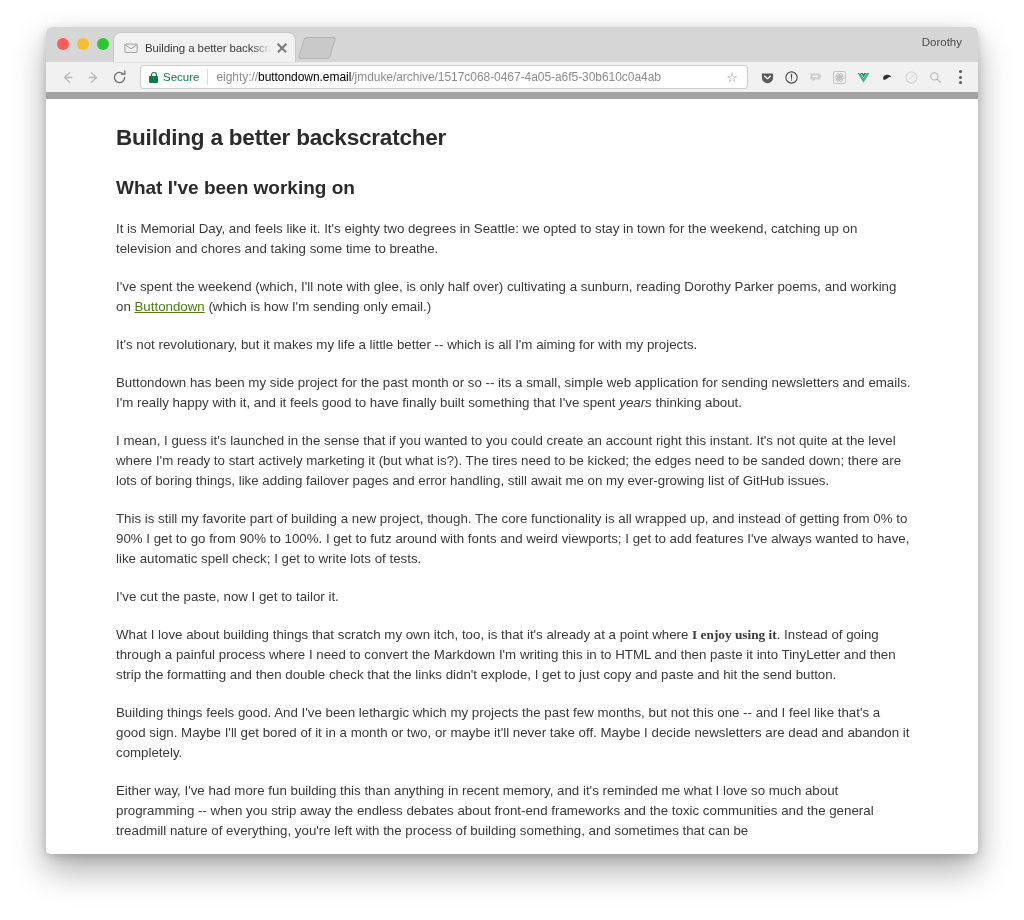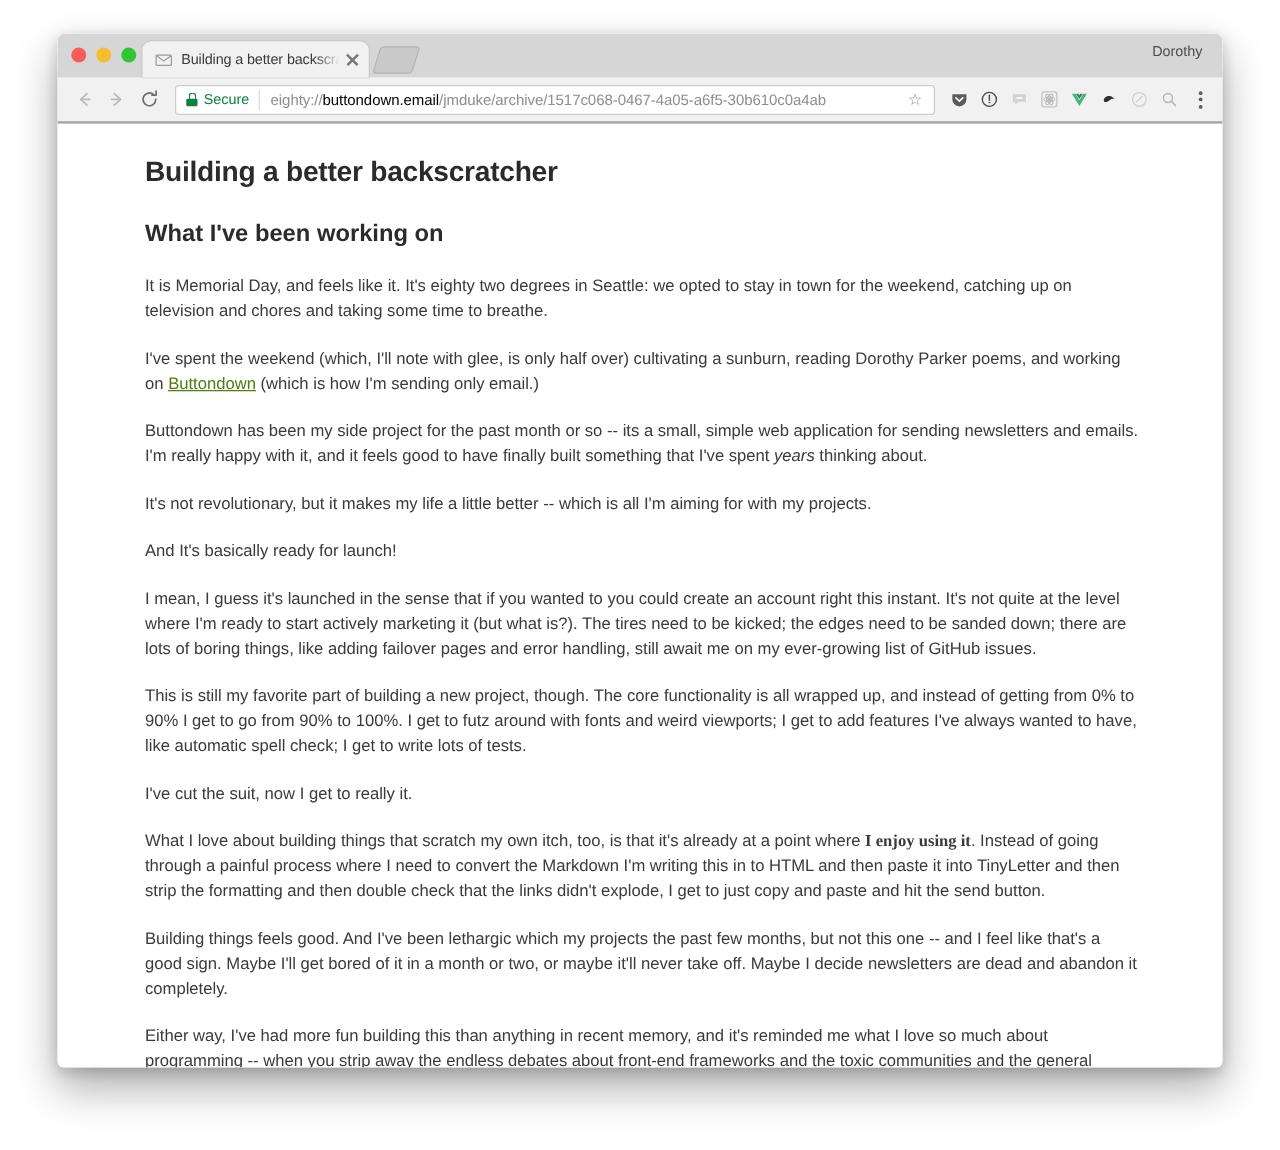--- a/index.html
+++ b/index.html
@@ -141,21 +141,21 @@
     right: 16px;
     top: 9px;
     font-size: 11.5px;
     color: #4c4c4c;
   }
 
   
   #toolbar {
     height: 37px;
     background: #f1f1f1;
-    border-bottom: 2px solid #a3a3a3;
+    border-bottom: 7px solid #a3a3a3;
     flex: 0 0 auto;
     display: flex;
     align-items: center;
     padding: 0 8px;
     box-sizing: border-box;
   }
   .nav-btn {
     width: 26px;
     height: 26px;
     display: inline-flex;
@@ -442,31 +442,30 @@
       <div id="page-inner">
 
         <h1 id="newsletter-title">Building a better backscratcher</h1>
 
         <h2 class="section-head">What I've been working on</h2>
 
         <p class="body-text">It is Memorial Day, and feels like it. It's eighty two degrees in Seattle: we opted to stay in town for the weekend, catching up on television and chores and taking some time to breathe.</p>
 
         <p class="body-text"><span>I've spent the weekend (which, I'll note with glee, is only half over) cultivating a sunburn, reading Dorothy Parker poems, and working on </span><a class="link" href="#">Buttondown</a><span> (which is how I'm sending only email.)</span></p>
 
+        <p class="body-text">It's not revolutionary, but it makes my life a little better -- which is all I'm aiming for with my projects.</p>
+
         <p class="body-text"><span>Buttondown has been my side project for the past month or so -- its a small, simple web application for sending newsletters and emails. I'm really happy with it, and it feels good to have finally built something that I've spent </span><em>years</em><span> thinking about.</span></p>
 
-        <p class="body-text">It's not revolutionary, but it makes my life a little better -- which is all I'm aiming for with my projects.</p>
-
-        <p class="body-text">And It's basically ready for launch!</p>
 
         <p class="body-text">I mean, I guess it's launched in the sense that if you wanted to you could create an account right this instant. It's not quite at the level where I'm ready to start actively marketing it (but what is?). The tires need to be kicked; the edges need to be sanded down; there are lots of boring things, like adding failover pages and error handling, still await me on my ever-growing list of GitHub issues.</p>
 
         <p class="body-text">This is still my favorite part of building a new project, though. The core functionality is all wrapped up, and instead of getting from 0% to 90% I get to go from 90% to 100%. I get to futz around with fonts and weird viewports; I get to add features I've always wanted to have, like automatic spell check; I get to write lots of tests.</p>
 
-        <p class="body-text">I've cut the suit, now I get to really it.</p>
+        <p class="body-text">I've cut the paste, now I get to tailor it.</p>
 
         <p class="body-text"><span>What I love about building things that scratch my own itch, too, is that it's already at a point where </span><strong>I enjoy using it</strong><span>. Instead of going through a painful process where I need to convert the Markdown I'm writing this in to HTML and then paste it into TinyLetter and then strip the formatting and then double check that the links didn't explode, I get to just copy and paste and hit the send button.</span></p>
 
         <p class="body-text">Building things feels good. And I've been lethargic which my projects the past few months, but not this one -- and I feel like that's a good sign. Maybe I'll get bored of it in a month or two, or maybe it'll never take off. Maybe I decide newsletters are dead and abandon it completely.</p>
 
         <p class="body-text"><span>Either way, I've had more fun building this than anything in recent memory, and it's reminded me what I love so much about programming -- when you strip away the endless debates about front-end frameworks and the toxic communities and the general treadmill nature of everything, you're left with the process of building something, and sometimes that can be </span></p>
 
       </div>
     </div>
 

